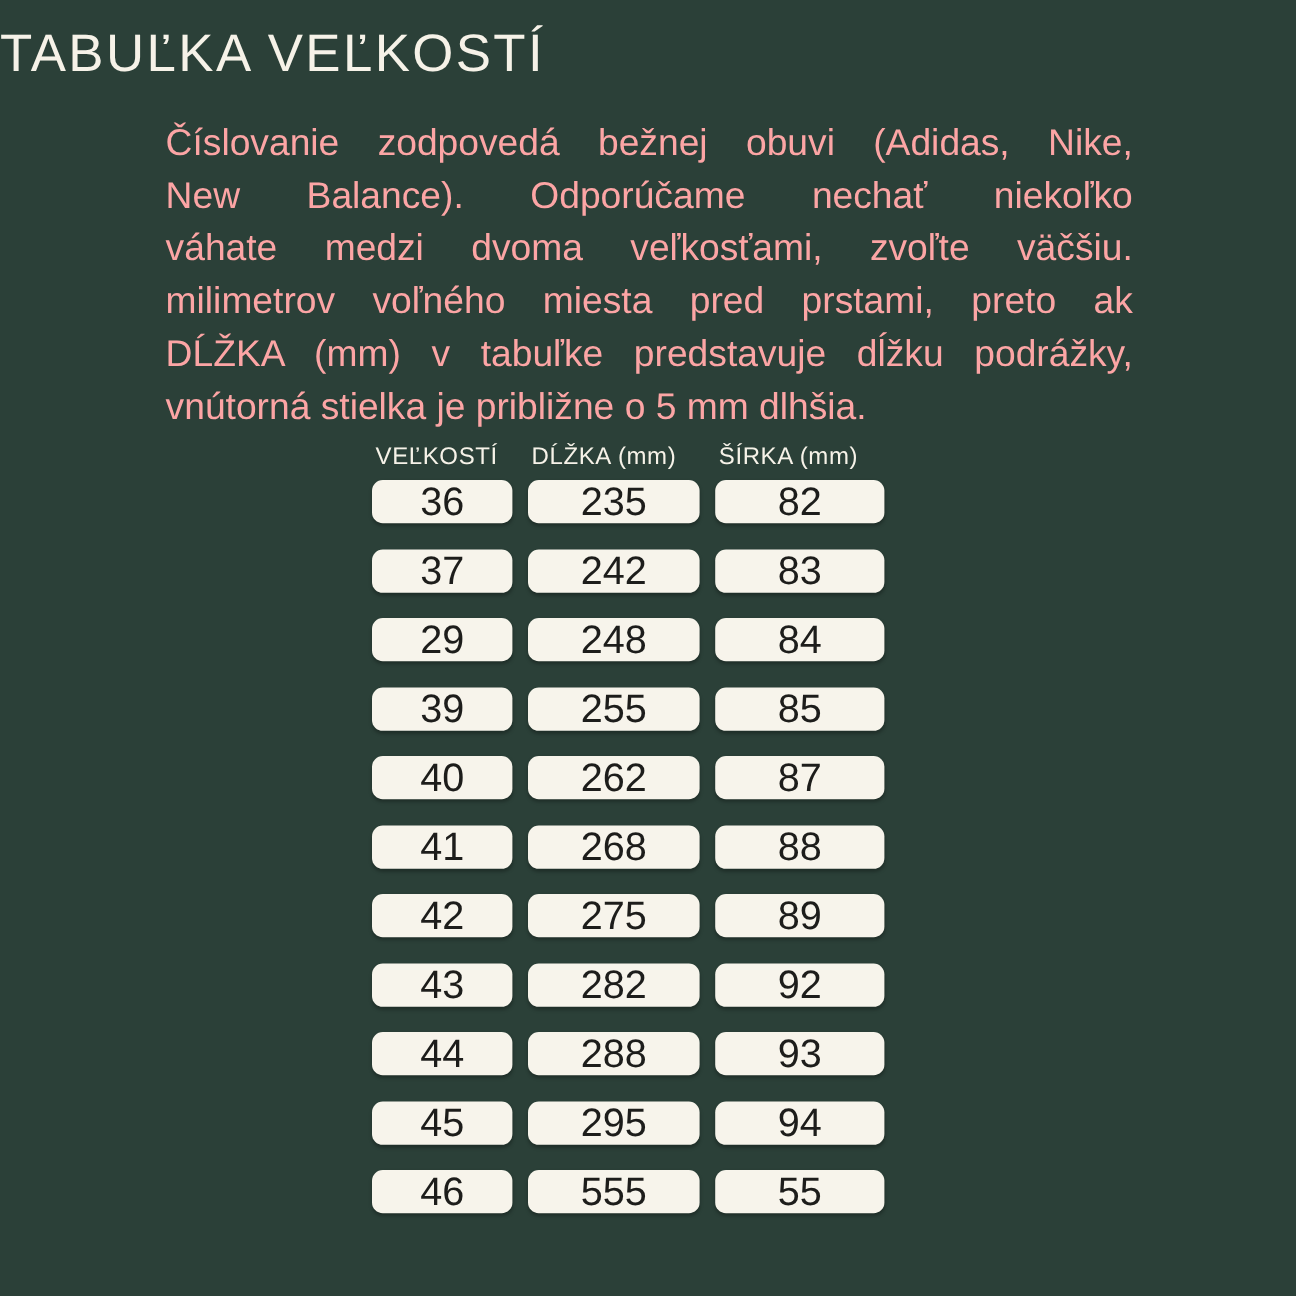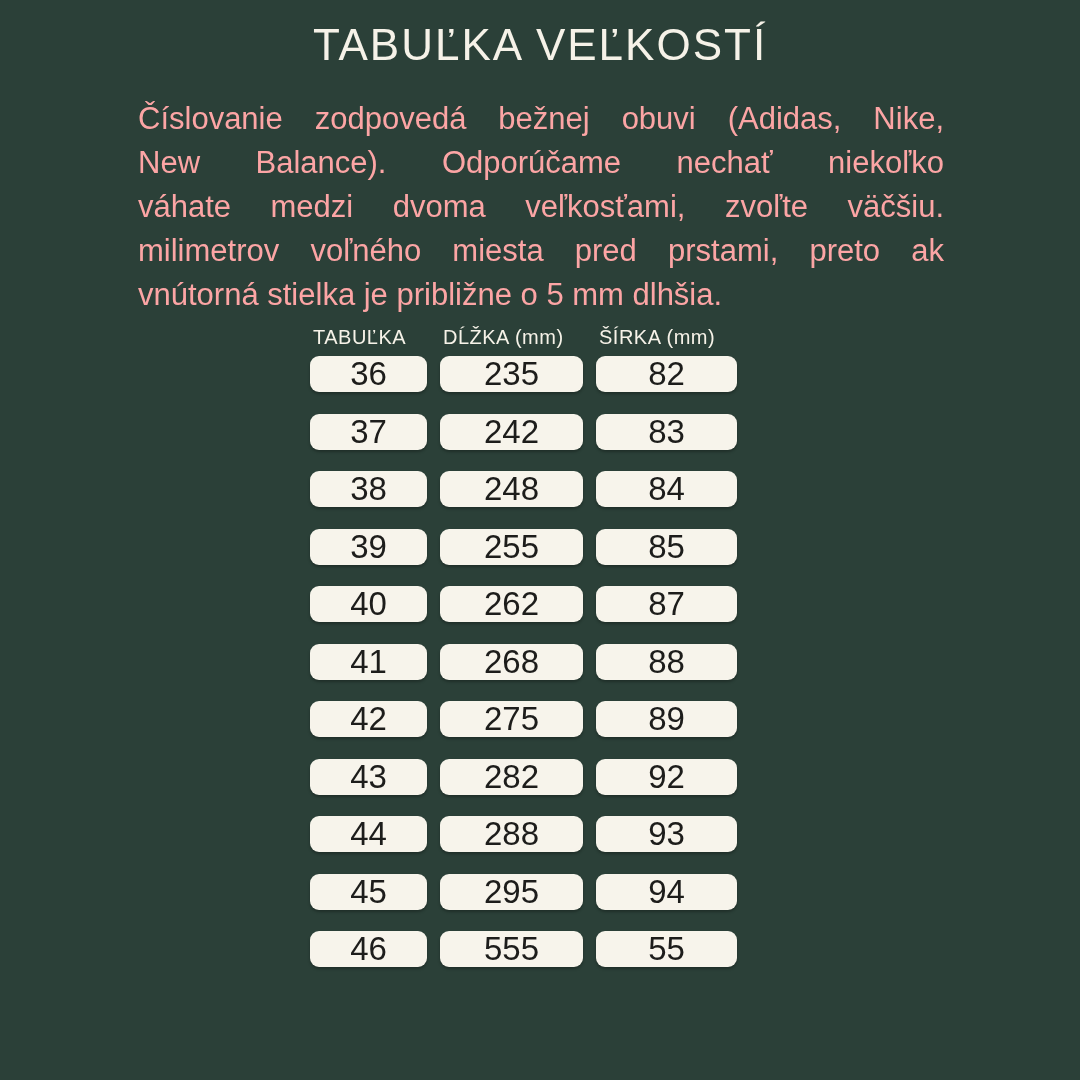--- a/index.html
+++ b/index.html
@@ -14,21 +14,21 @@
     color: #f6f2e8;
     overflow: hidden;
   }
   .page {
     position: relative;
     width: 1080px;
     height: 1080px;
   }
   .page-title {
     margin: 20px 0 0 0;
-    text-align: center;
+    text-align: left;
     font-size: 44px;
     font-weight: 500;
     letter-spacing: 2px;
     color: #f6f2e8;
     line-height: 50px;
   }
   .intro {
     width: 806px;
     margin: 27px 0 0 138px;
     font-size: 31px;
@@ -80,37 +80,38 @@
 <body>
 
 <div class="page">
   <h1 class="page-title">TABUĽKA VEĽKOSTÍ</h1>
 
   <div class="intro" id="intro">
       <div class="intro-line">Číslovanie zodpovedá bežnej obuvi (Adidas, Nike,</div>
       <div class="intro-line">New Balance). Odporúčame nechať niekoľko</div>
       <div class="intro-line">váhate medzi dvoma veľkosťami, zvoľte väčšiu.</div>
       <div class="intro-line">milimetrov voľného miesta pred prstami, preto ak</div>
+      <div class="intro-line">DĹŽKA (mm) v tabuľke predstavuje dĺžku podrážky,</div>
       <div class="intro-line">vnútorná stielka je približne o 5 mm dlhšia.</div>
     </div>
 
   <div class="size-table">
     <div class="table-head" id="table-head">
-        <div class="column-header">TABUĽKA</div>
+        <div class="column-header">VEĽKOSTÍ</div>
         <div class="column-header">DĹŽKA (mm)</div>
         <div class="column-header">ŠÍRKA (mm)</div>
       </div>
     <div class="table-body" id="table-body">
         <div class="size-cell">36</div>
         <div class="size-cell">235</div>
         <div class="size-cell">82</div>
         <div class="size-cell">37</div>
         <div class="size-cell">242</div>
         <div class="size-cell">83</div>
-        <div class="size-cell">38</div>
+        <div class="size-cell">29</div>
         <div class="size-cell">248</div>
         <div class="size-cell">84</div>
         <div class="size-cell">39</div>
         <div class="size-cell">255</div>
         <div class="size-cell">85</div>
         <div class="size-cell">40</div>
         <div class="size-cell">262</div>
         <div class="size-cell">87</div>
         <div class="size-cell">41</div>
         <div class="size-cell">268</div>

